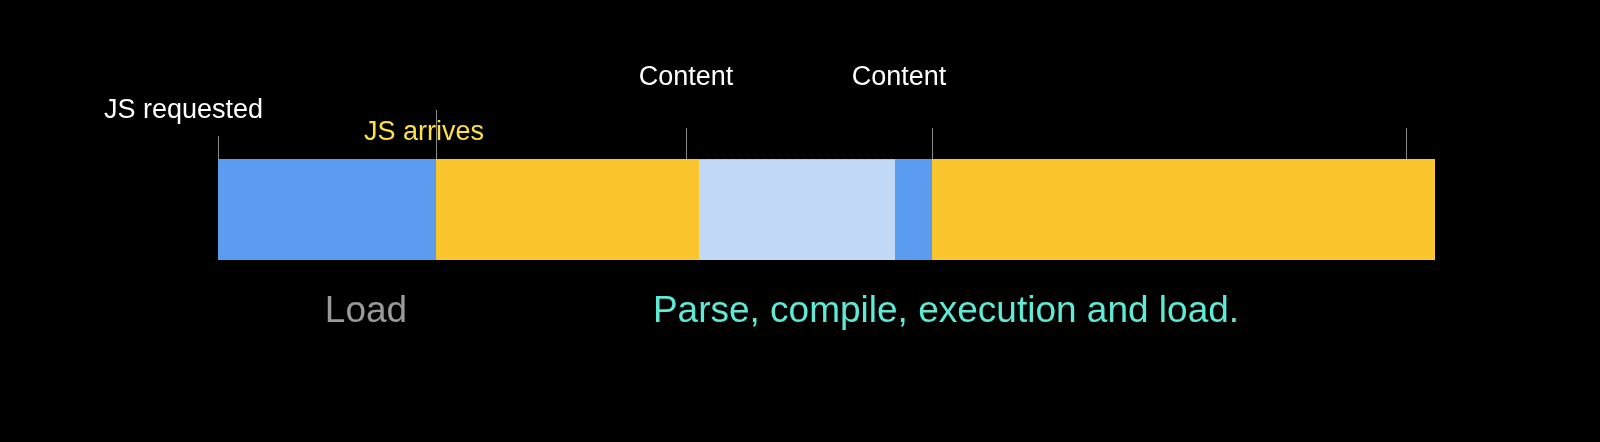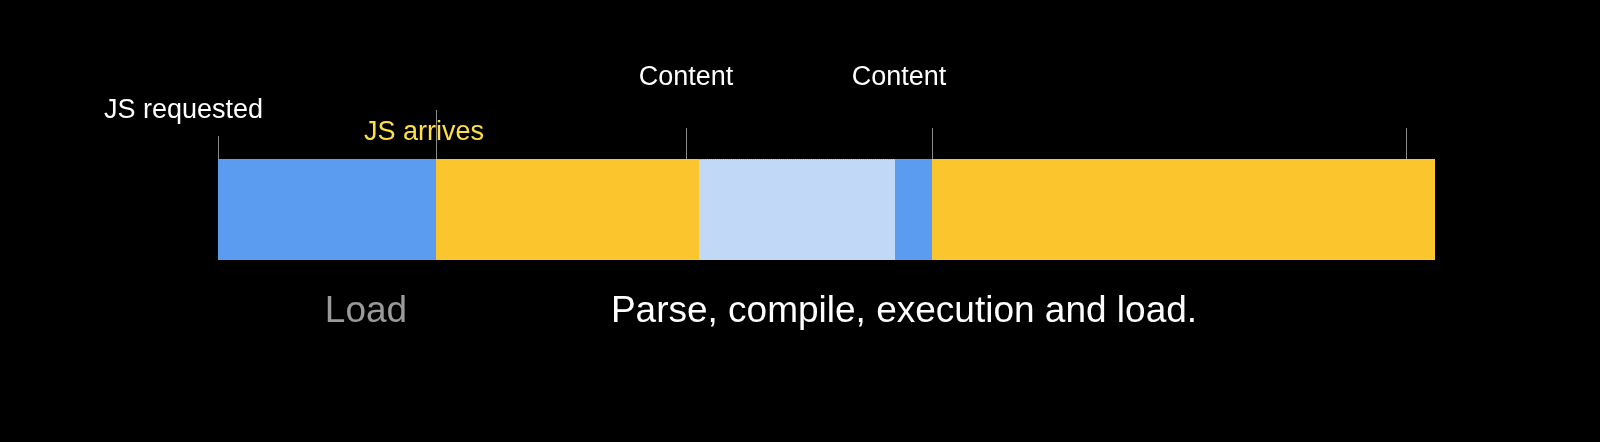--- a/index.html
+++ b/index.html
@@ -100,15 +100,15 @@
   <div id="timeline-bar" style="left: 218px; top: 159px; width: 1217px; height: 101px;">
     <div class="segment seg-blue" style="width: 218px; background: rgb(91, 155, 240);"></div>
     <div class="segment seg-yellow" style="width: 263px; background: rgb(251, 198, 45);"></div>
     <div class="segment seg-lightblue" style="width: 196px; background: rgb(193, 216, 247);"></div>
     <div class="segment seg-blue2" style="width: 37px; background: rgb(91, 155, 240);"></div>
     <div class="segment seg-yellow2" style="width: 503px; background: rgb(251, 198, 45);"></div>
   </div>
 
   <div class="caption" style="left: 326px; top: 288px; color: rgb(154, 154, 154); margin-left: 40px;">Load</div>
 
-  <div class="caption" style="left: 904px; top: 288px; color: #ffffff;">Parse, compile, execution and load.</div>
+  <div class="caption" style="left: 946px; top: 288px; color: #5eead4;">Parse, compile, execution and load.</div>
 
 </div>
 
 </body></html>

